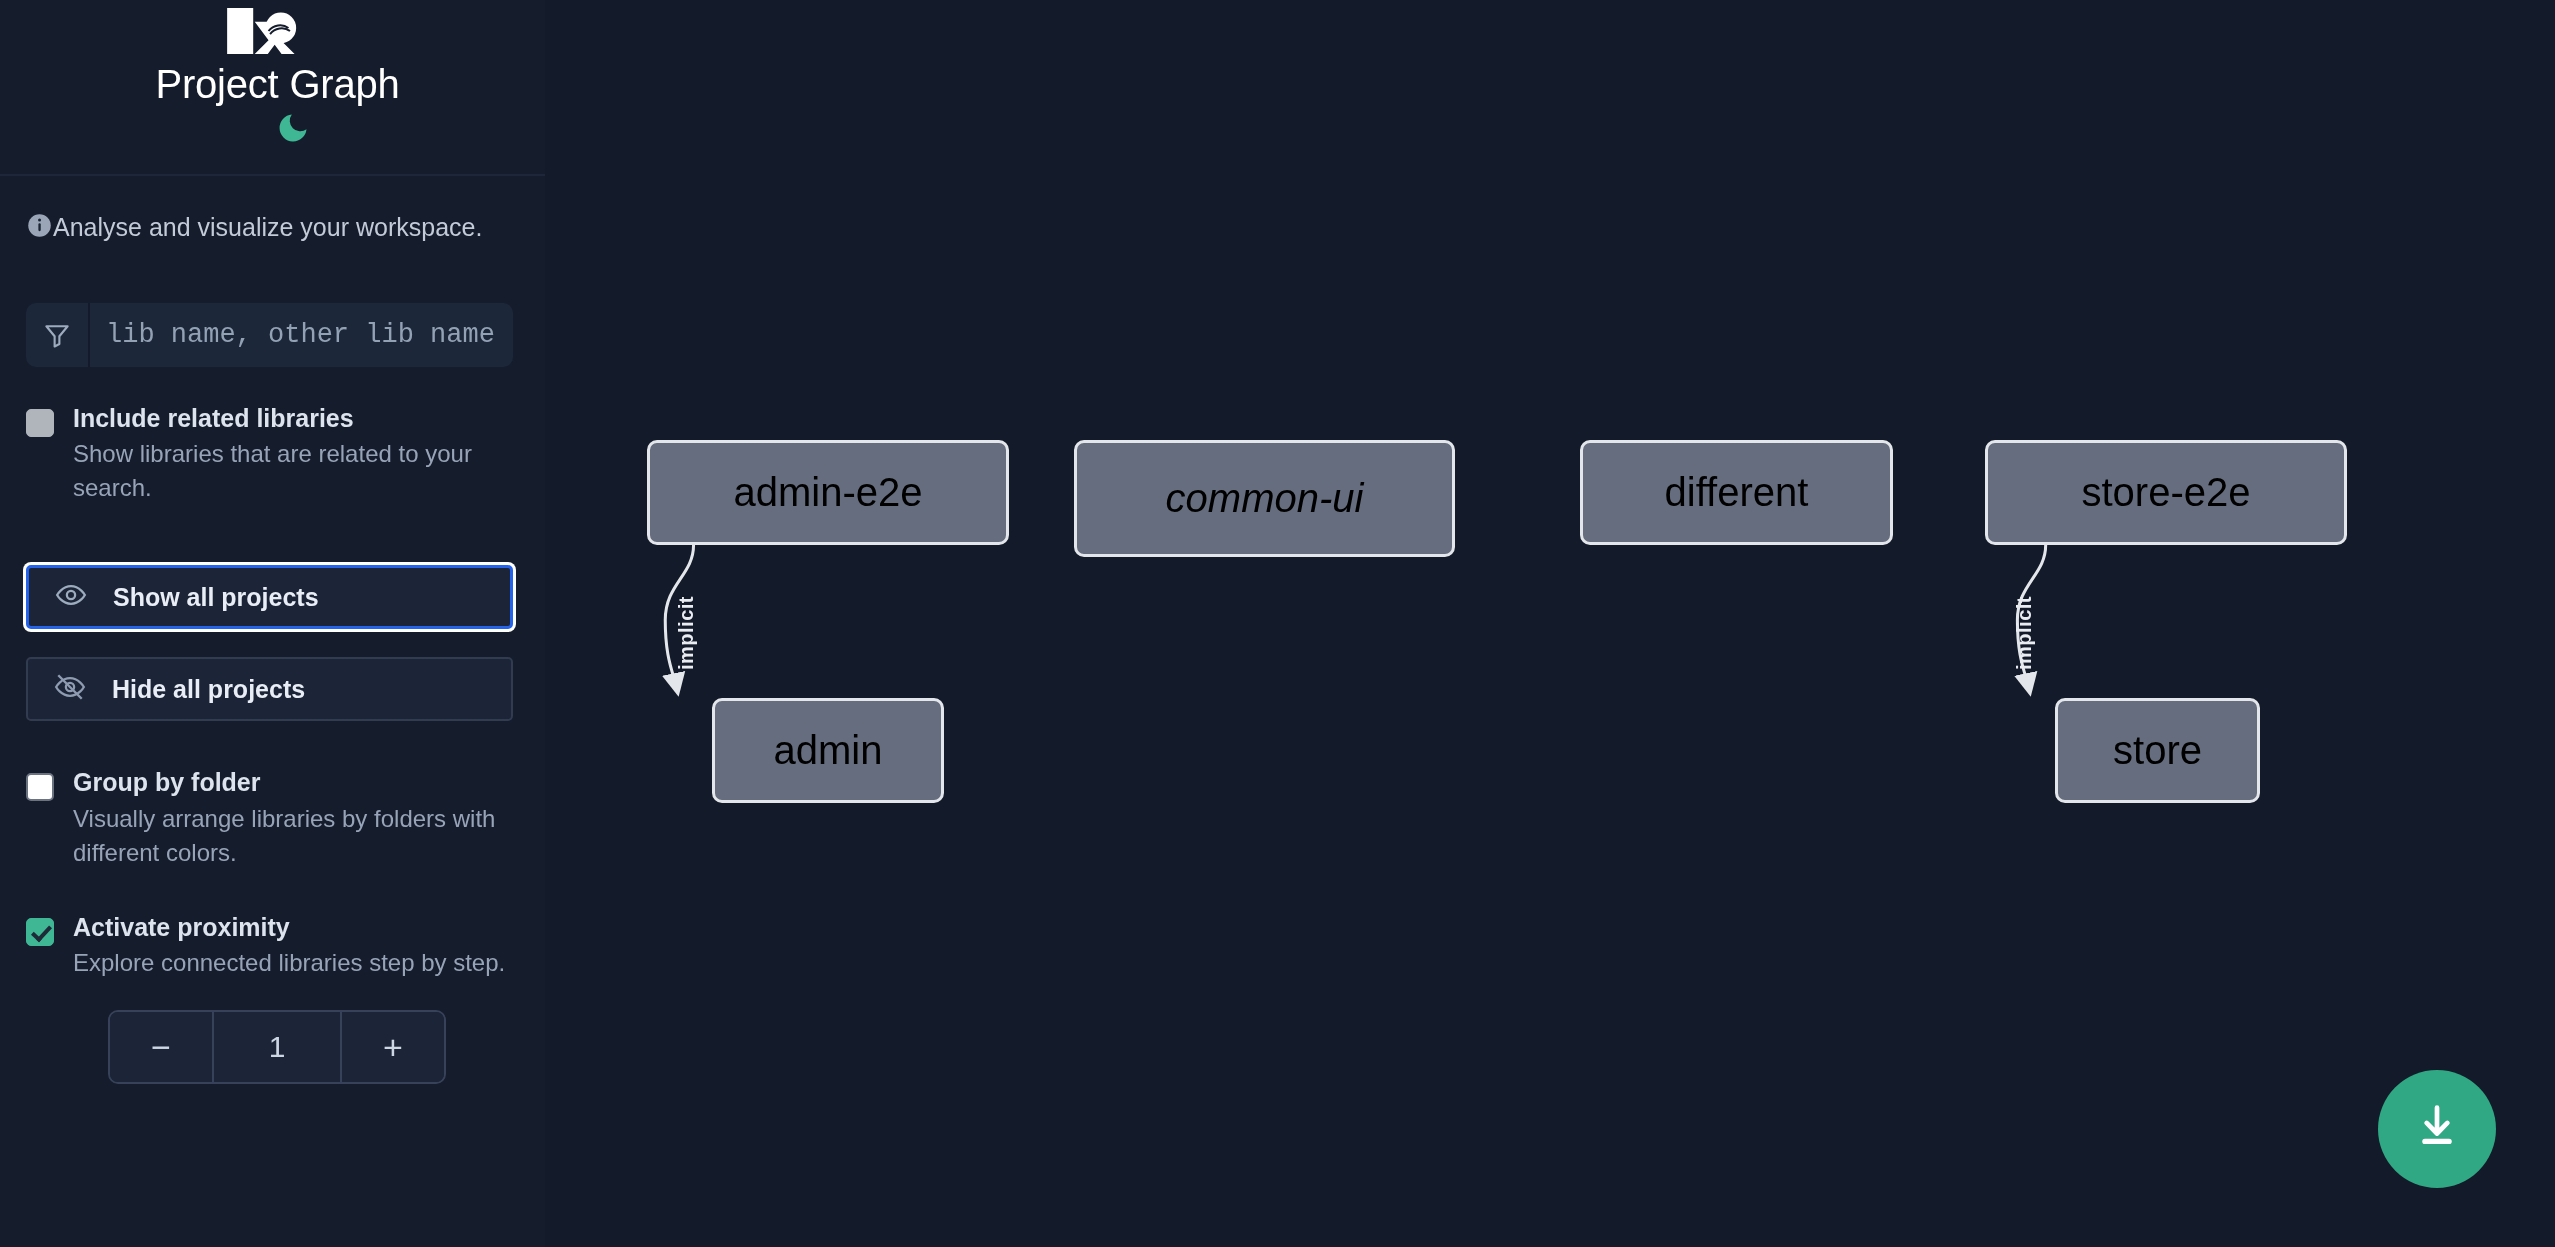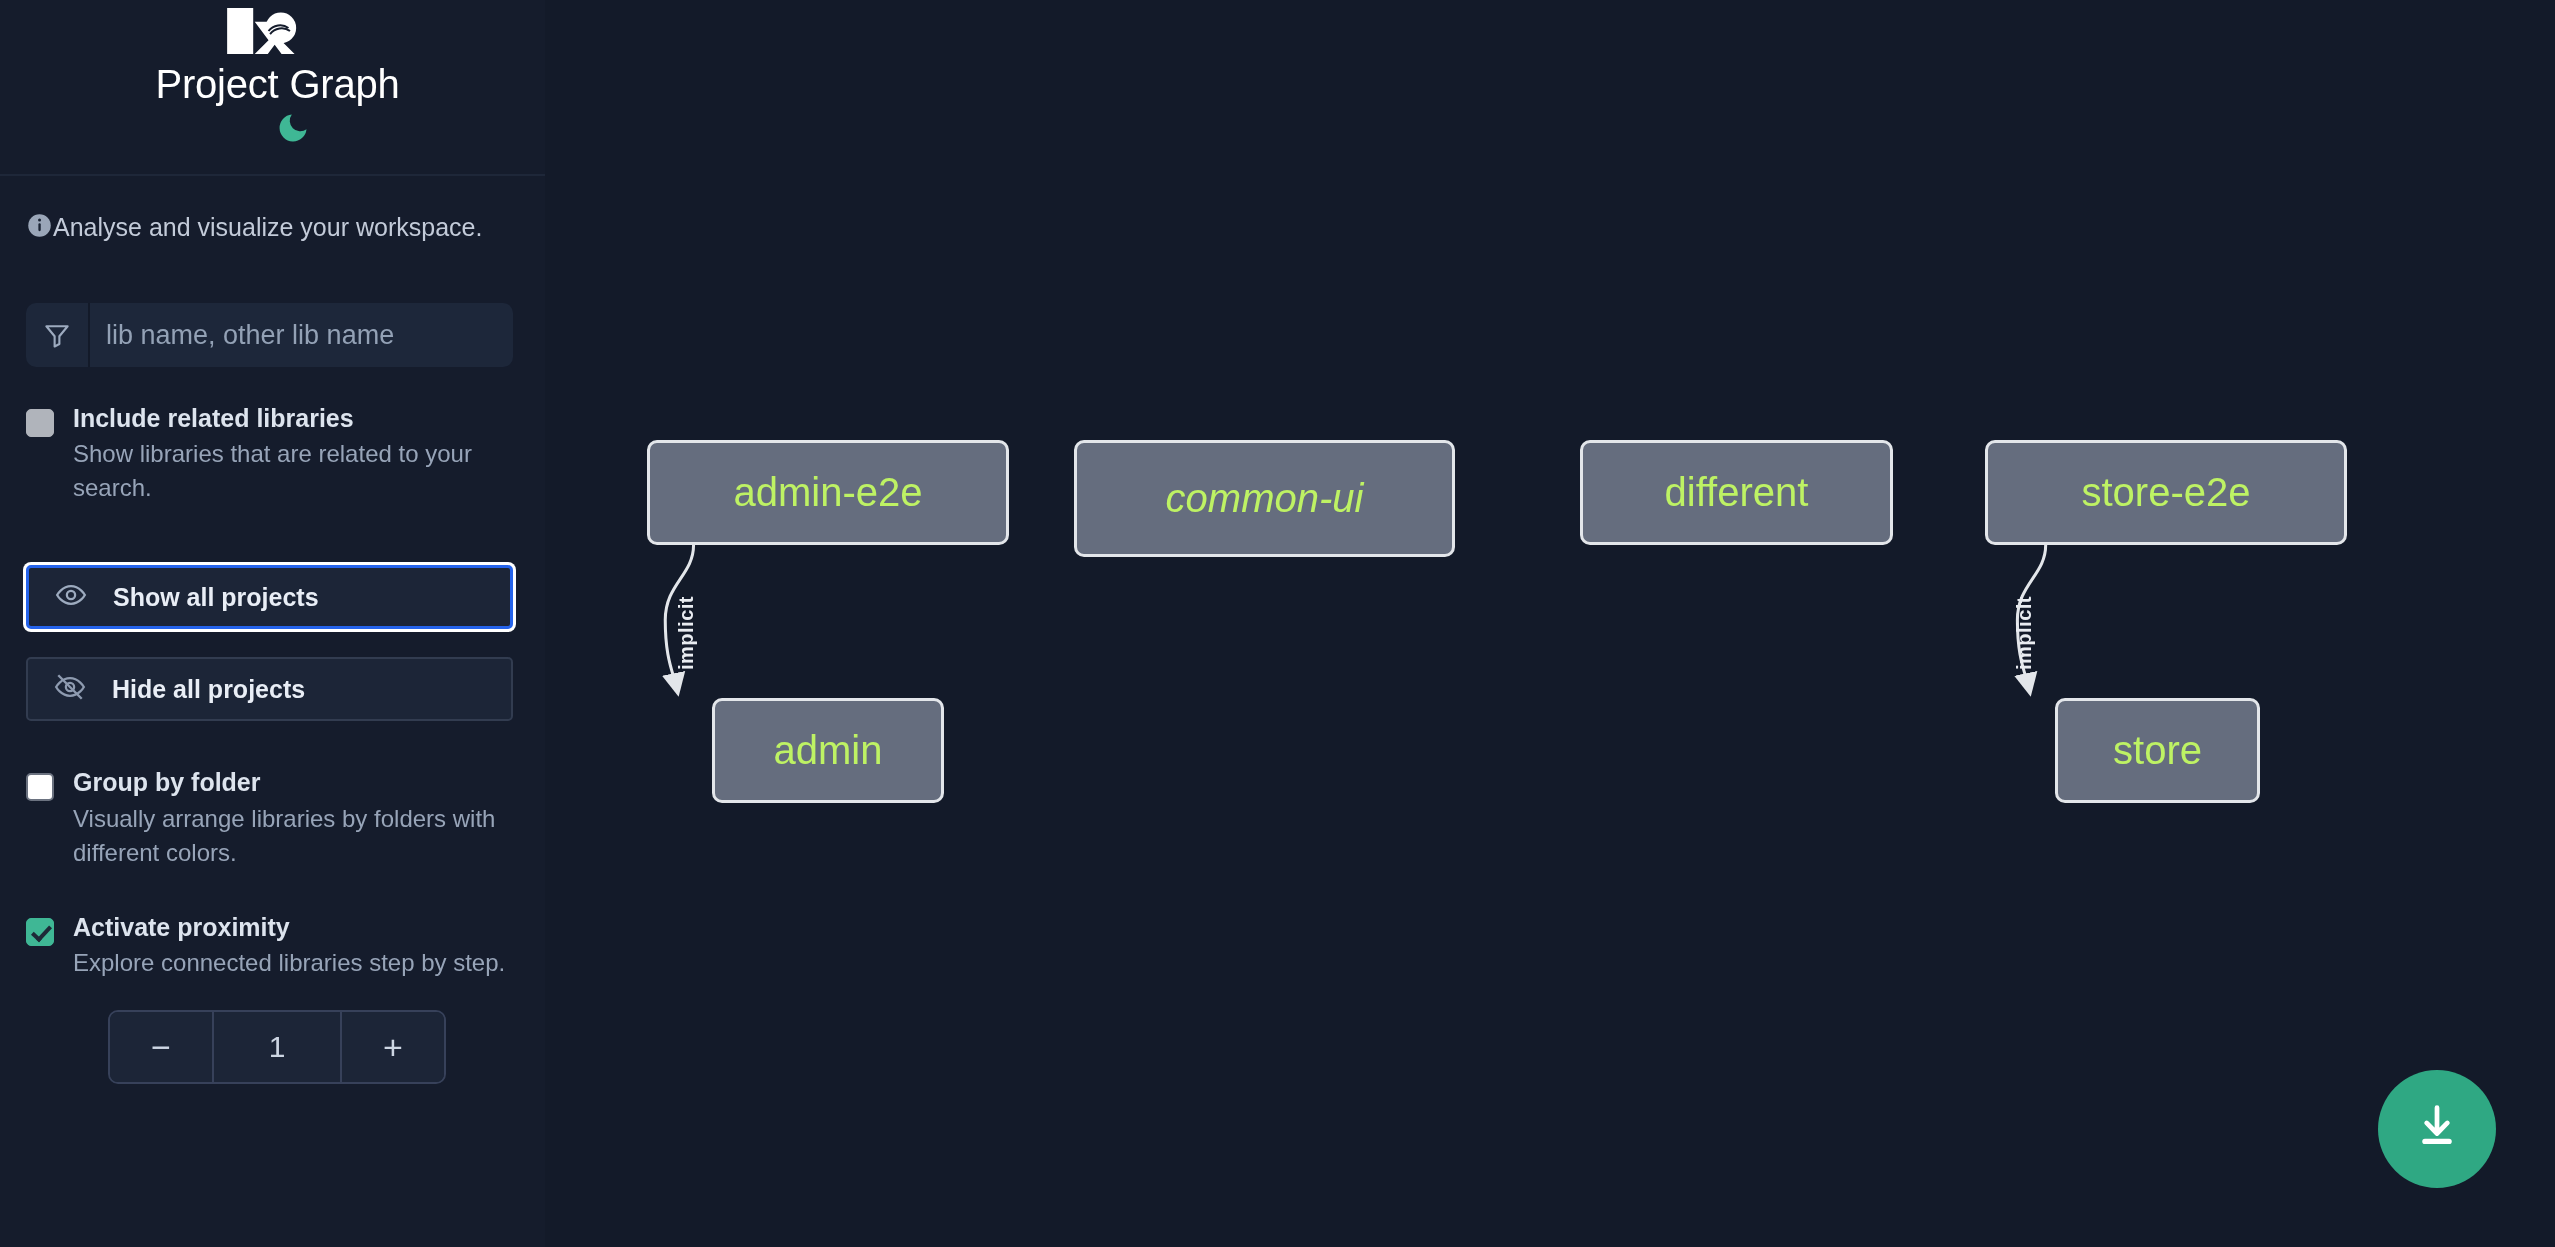--- a/index.html
+++ b/index.html
@@ -97,21 +97,21 @@
     justify-content: center;
     border-right: 2px solid #131a29;
     flex: 0 0 62px;
   }
   .filter-input {
     flex: 1 1 auto;
     background: transparent;
     border: none;
     outline: none;
     color: #e8edf4;
-    font-family: Liberation Sans, sans-serif;
+    font-family: Liberation Mono, monospace;
     font-size: 27px;
     padding: 0 16px;
   }
   .filter-input::placeholder { color: #93a1b5; }
 
   
   .check-row {
     display: flex;
     gap: 19px;
     padding: 0 30px 0 26px;
@@ -264,21 +264,21 @@
     background: #656d7e;
     border: 3px solid #e3e6ea;
     border-radius: 10px;
     display: flex;
     align-items: center;
     justify-content: center;
     box-sizing: border-box;
     cursor: pointer;
   }
   .node-label {
-    color: #bef264;
+    color: #000000;
     font-size: 40px;
     font-weight: 400;
     white-space: nowrap;
     letter-spacing: 0px;
   }
   .edge-label {
     position: absolute;
     color: #e9ecf1;
     font-size: 20px;
     font-weight: 700;

